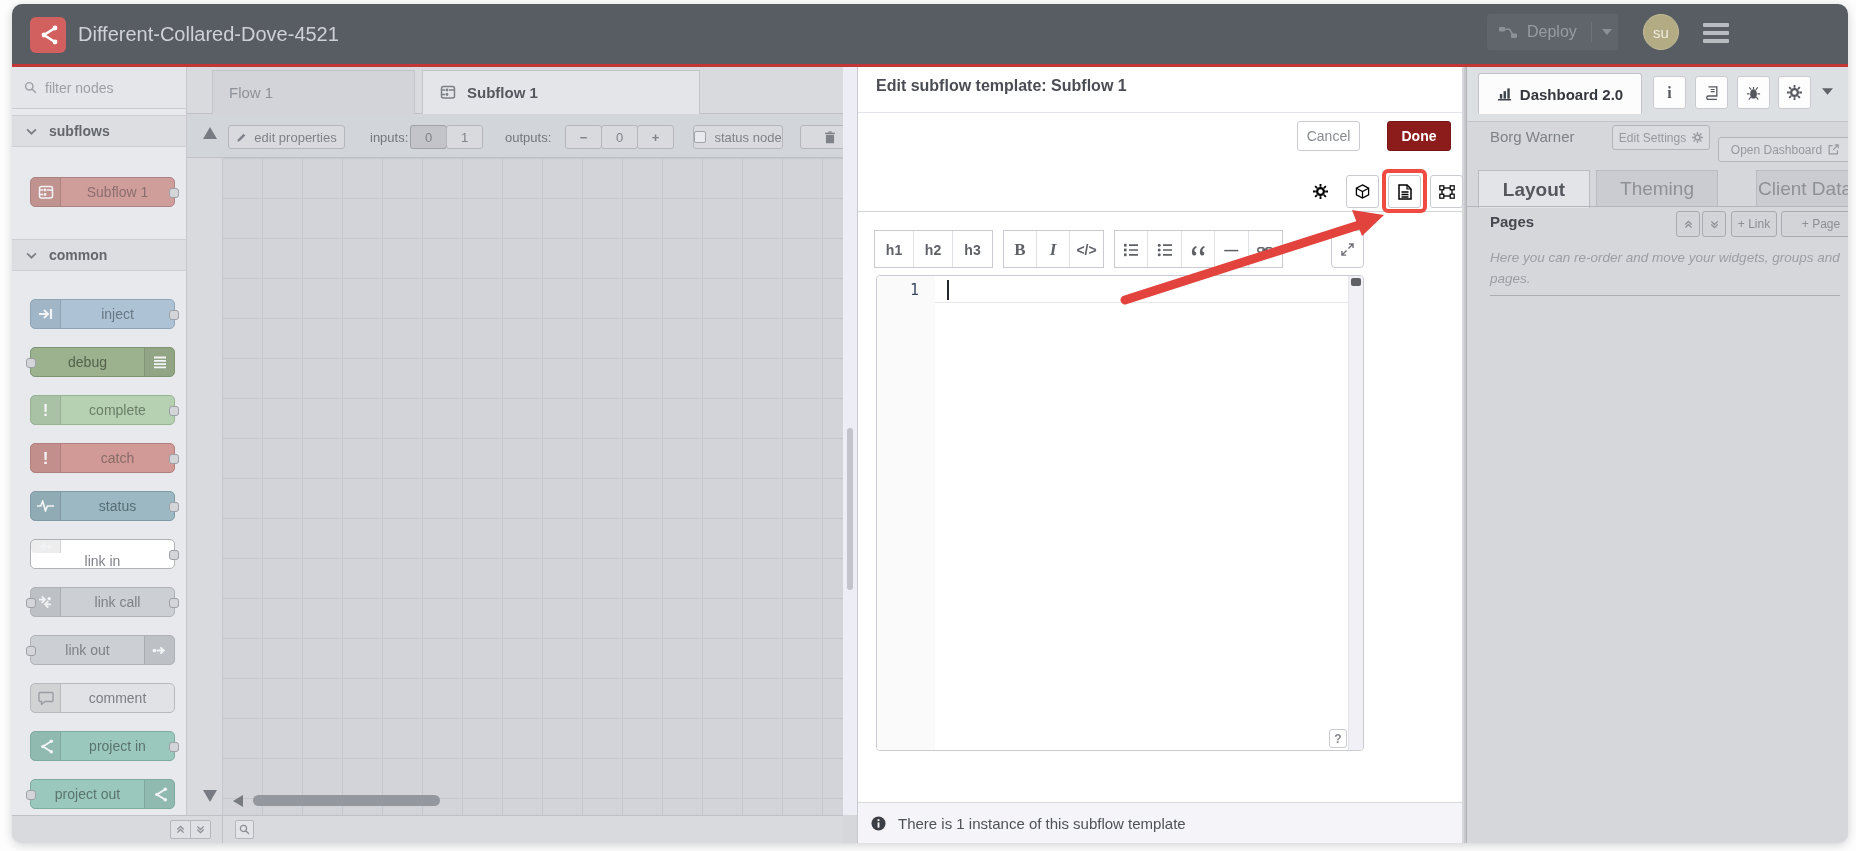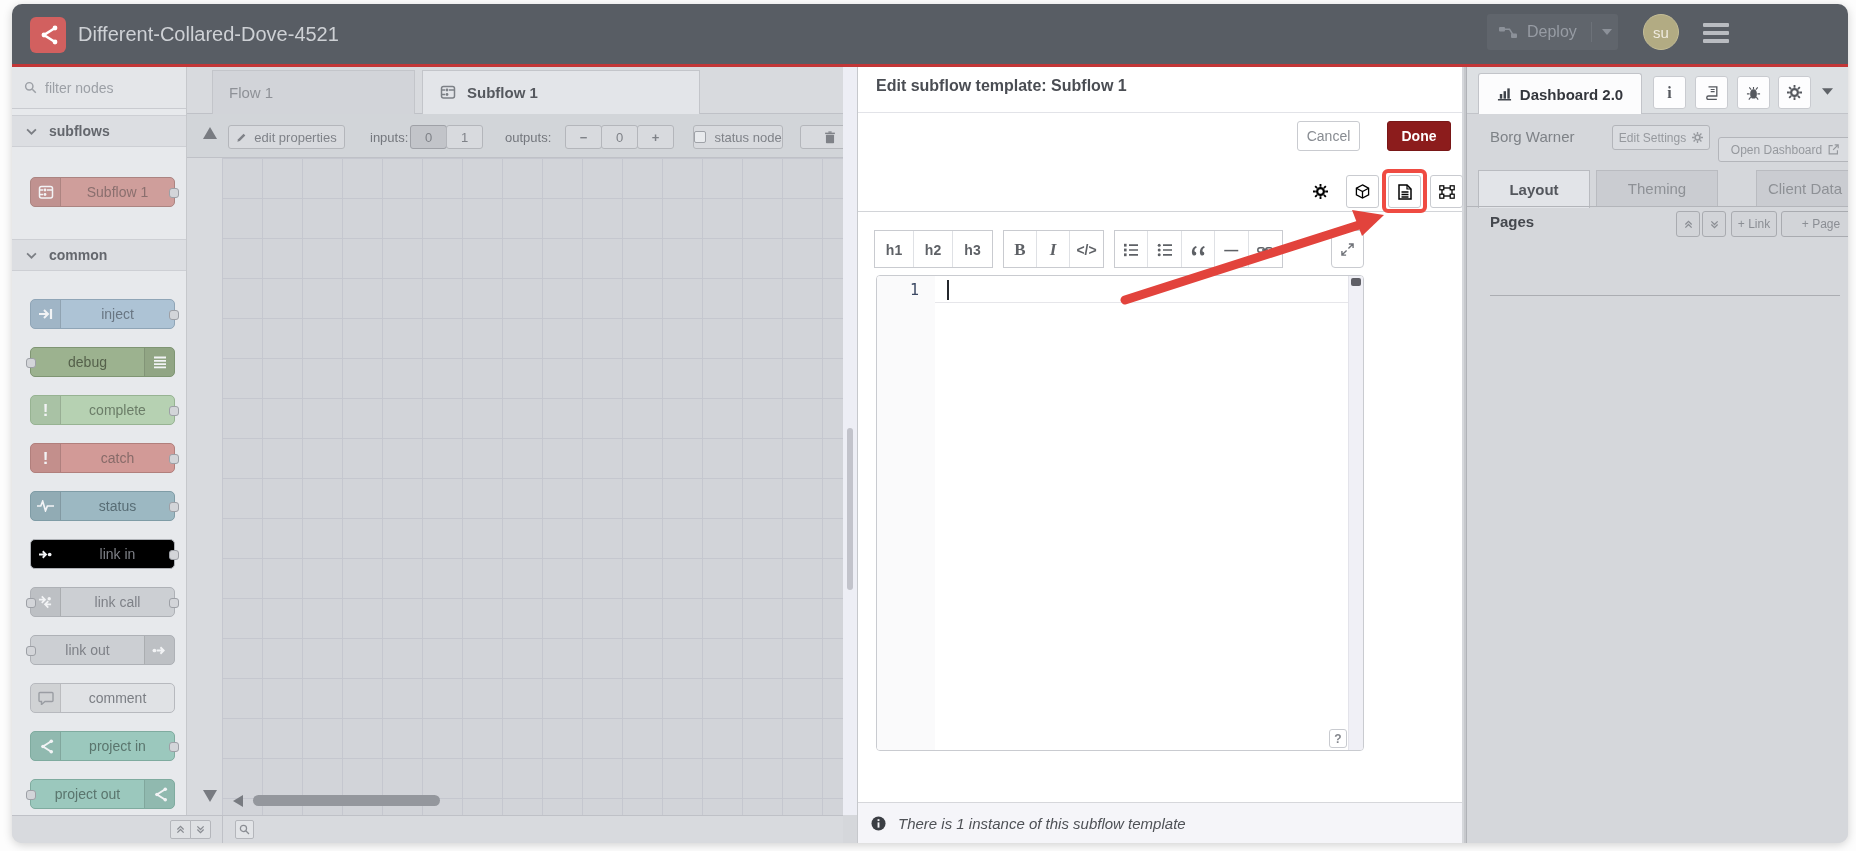--- a/index.html
+++ b/index.html
@@ -83,34 +83,34 @@
   #editor { position:absolute; left:18px; top:208px; width:488px; height:476px; border:1px solid #c9cbd0; border-radius:4px; background:#fff; overflow:hidden; }
   #gutter { position:absolute; left:0; top:0; width:58px; bottom:0; background:#fafafb; }
   #lnum { position:absolute; right:16px; top:5px; font-family:"DejaVu Sans Mono",monospace; font-size:15px; color:#3b4863; }
   #cursor { position:absolute; left:70px; top:4px; width:2px; height:20px; background:#24272c; }
   #activeline { position:absolute; left:58px; top:26px; right:15px; height:1px; background:#e6e6ea; }
   #ed-scroll { position:absolute; right:0; top:0; width:15px; bottom:0; background:#f0f0f6; border-left:1px solid #e3e3ea; }
   #ed-thumb { position:absolute; left:2px; top:2px; width:10px; height:8px; background:#5f5f66; border-radius:2px; }
   #help-q { position:absolute; left:471px; top:662px; width:18px; height:19px; border:1px solid #c9cbd0; border-radius:3px; background:#fff; color:#84878d; font-size:12px; font-weight:bold; display:flex; align-items:center; justify-content:center; }
   #tray-footer { position:absolute; left:0; top:735px; right:0; bottom:0; background:#f5f5f9; border-top:1px solid #d6d7db; display:flex; align-items:center; }
   #tray-footer .icn { margin:0 12px 0 13px; color:#3b3e44; }
-  #tray-footer span.txt { font-style:italic; font-size:15px; color:#4e5156; }
+  #tray-footer span.txt { font-size:15px; color:#4e5156; }
 
   
   #sb-div { position:absolute; left:1452px; top:63px; width:3px; bottom:0; background:#c6c8cc; border-right:1px solid #b0b2b7; }
   #sidebar { position:absolute; left:1455px; top:63px; right:0; bottom:0; background:#d5d7db; }
-  #sb-tabrow { position:absolute; left:0; top:0; right:0; height:47px; background:#dde0e3; border-bottom:1px solid #c2c4c9; }
+  #sb-tabrow { position:absolute; left:0; top:0; right:0; height:55px; background:#dde0e3; border-bottom:1px solid #c2c4c9; }
   #sb-dash { position:absolute; left:11px; top:6px; width:164px; height:41px; background:#fcfcfd; border:1px solid #c2c4c9; border-bottom:none; border-radius:3px 3px 0 0; display:flex; align-items:center; justify-content:center; font-size:15px; font-weight:bold; color:#33363c; }
   #sb-dash .icn { margin-right:8px; color:#3f434a; }
   .sb-ibtn { position:absolute; top:9px; width:33px; height:33px; background:#fdfdfe; border:1px solid #c9cbd0; border-radius:3px; display:flex; align-items:center; justify-content:center; color:#55585e; }
   #sb-caret { position:absolute; left:355px; top:21px; color:#5f6368; }
   #sb-proj { position:absolute; left:0; top:47px; right:0; height:48px; }
   #proj-name { position:absolute; left:23px; top:14px; font-size:15px; color:#7e8287; }
   .sb-btn { position:absolute; top:11px; height:25px; border:1px solid #b3b5ba; border-radius:3px; background:#dadce0; color:#96999e; font-size:12px; display:flex; align-items:center; justify-content:center; gap:6px; }
-  .sb-tab { position:absolute; top:103px; height:37px; display:flex; align-items:center; justify-content:center; font-size:15px; border:1px solid #b9bbc0; }
+  .sb-tab { position:absolute; top:103px; height:37px; display:flex; align-items:center; justify-content:center; font-size:19px; border:1px solid #b9bbc0; }
   #sbtab-line { position:absolute; left:0; top:139px; right:0; height:1px; background:#b3b5ba; }
   #pages-title { position:absolute; left:23px; top:146px; font-size:15px; font-weight:bold; color:#45484e; }
   .pg-btn { position:absolute; top:144px; height:26px; border:1px solid #a9abb0; border-radius:3px; background:#d2d4d8; color:#8b8e94; font-size:12px; display:flex; align-items:center; justify-content:center; }
   #pages-help { position:absolute; left:23px; top:180px; width:356px; font-size:13.5px; font-style:italic; color:#9b9ea4; line-height:21px; }
   #pages-div { position:absolute; left:23px; top:228px; width:350px; height:1px; background:#abadb2; }
 
   #ann-arrow { position:absolute; left:0; top:0; width:1836px; height:839px; pointer-events:none; }
 </style>
 </head>
 <body>
@@ -230,21 +230,21 @@
         </div>
         <div class="pnode" style="background: rgb(156, 184, 194); border-color: rgb(127, 156, 166); color: rgb(88, 109, 117); margin-top: 18px;">
           <span class="nicon l" style="color:#f2f3f5;">
             <svg width="17" height="12" viewBox="0 0 18 12">
               <path d="M0 6h4l2-5 3 10 2-5h7" fill="none" stroke="currentColor" stroke-width="1.8"></path>
             </svg>
           </span>
           <span class="nlabel">status</span>
           <span class="port pr"></span>
         </div>
-        <div class="pnode" style="background: #000000; border-color: rgb(174, 177, 182); color: rgb(126, 129, 135); margin-top: 18px;">
+        <div class="pnode" style="background: #ffffff; border-color: rgb(174, 177, 182); color: rgb(126, 129, 135); margin-top: 18px; flex-direction: column;">
           <span class="nicon l" style="color:#f2f3f5;">
             <svg width="15" height="13" viewBox="0 0 16 14">
               <path d="M1 7h7M5 3.5L8.5 7 5 10.5" stroke="currentColor" stroke-width="2" fill="none"></path>
               <circle cx="12.5" cy="7" r="2" fill="currentColor"></circle>
             </svg>
           </span>
           <span class="nlabel">link in</span>
           <span class="port pr"></span>
         </div>
         <div class="pnode" style="background: rgb(204, 207, 211); border-color: rgb(174, 177, 182); color: rgb(126, 129, 135); margin-top: 18px;">
@@ -646,20 +646,21 @@
             <path d="M1.5 1.5L5 5 8.5 1.5M1.5 5L5 8.5 8.5 5" fill="none" stroke="currentColor" stroke-width="1.4"></path>
           </svg>
       </span>
     </div>
     <div class="pg-btn" style="left:264px; width:46px;">
         <span>+ Link</span>
       </div>
     <div class="pg-btn" style="left:314px; width:80px;">
         <span>+ Page</span>
       </div>
+    <div id="pages-help">Here you can re-order and move your widgets, groups and pages.</div>
     <div id="pages-div"></div>
   </div>
 
   <svg id="ann-arrow" viewBox="0 0 1836 839">
     <line x1="1113" y1="296" x2="1347" y2="221" stroke="#e2433c" stroke-width="9" stroke-linecap="round"></line>
     <polygon points="1372,211 1350,232 1340,206" fill="#e2433c"></polygon>
   </svg>
 
 </div>
 

